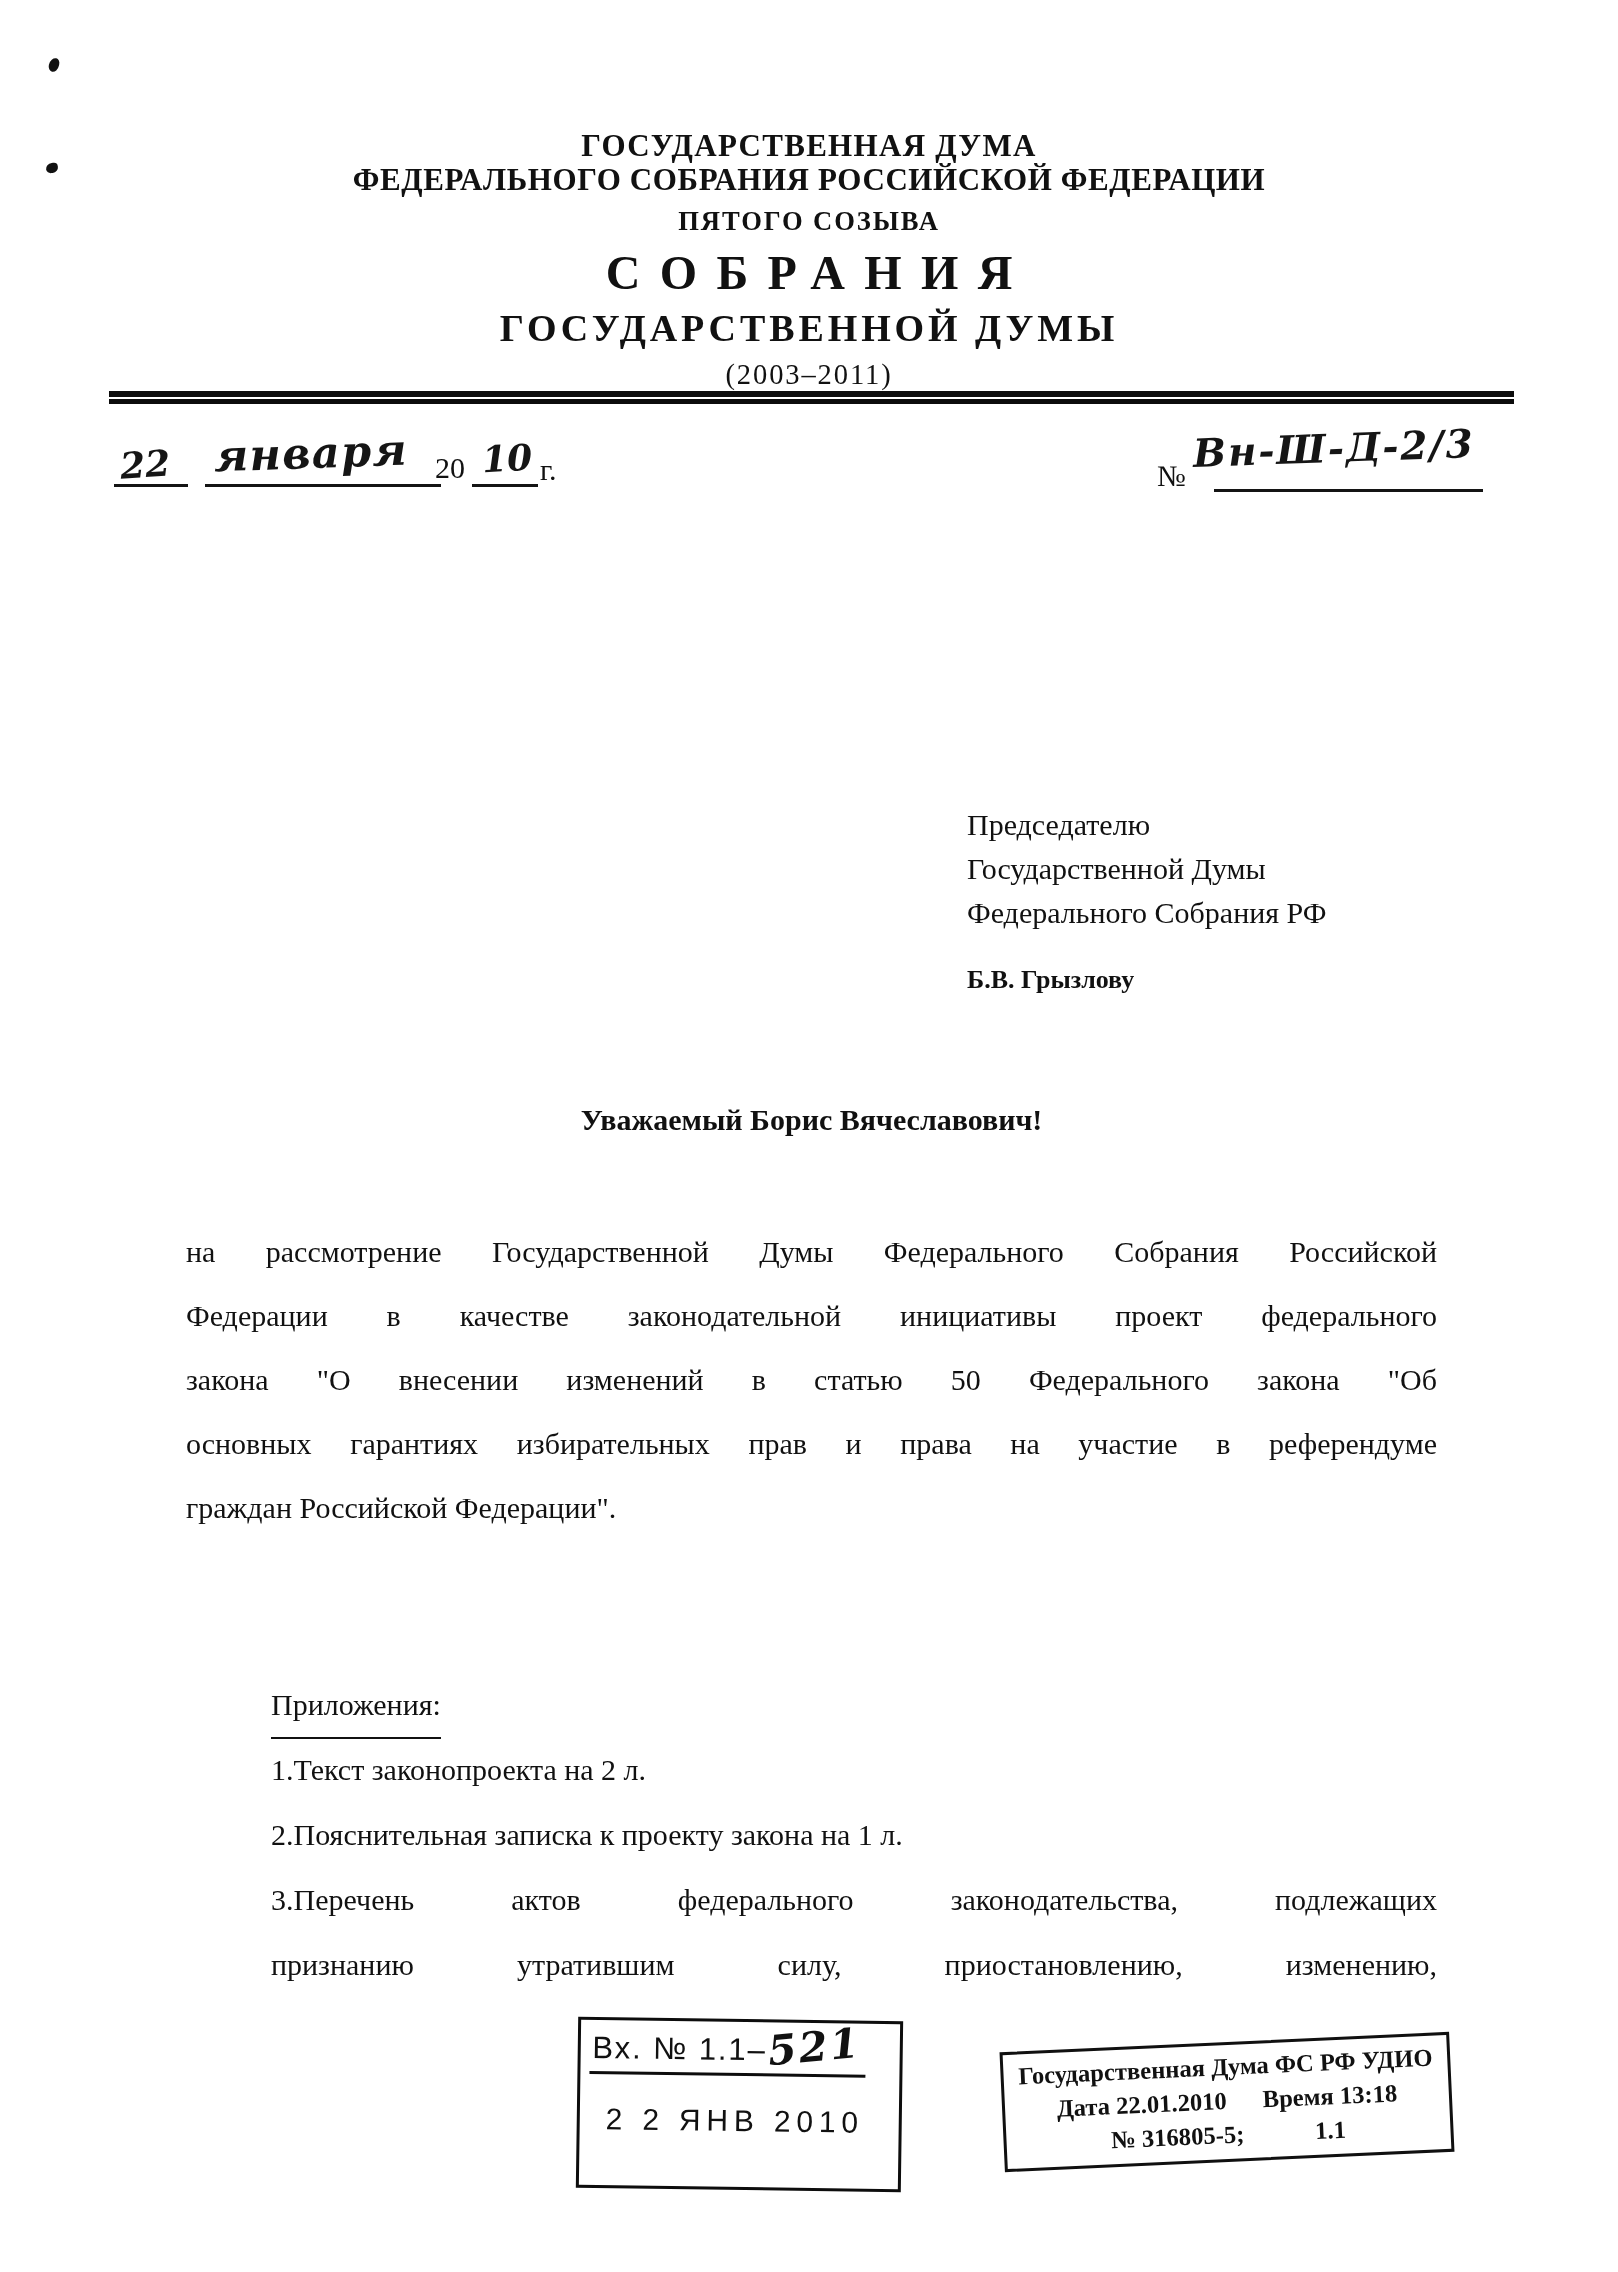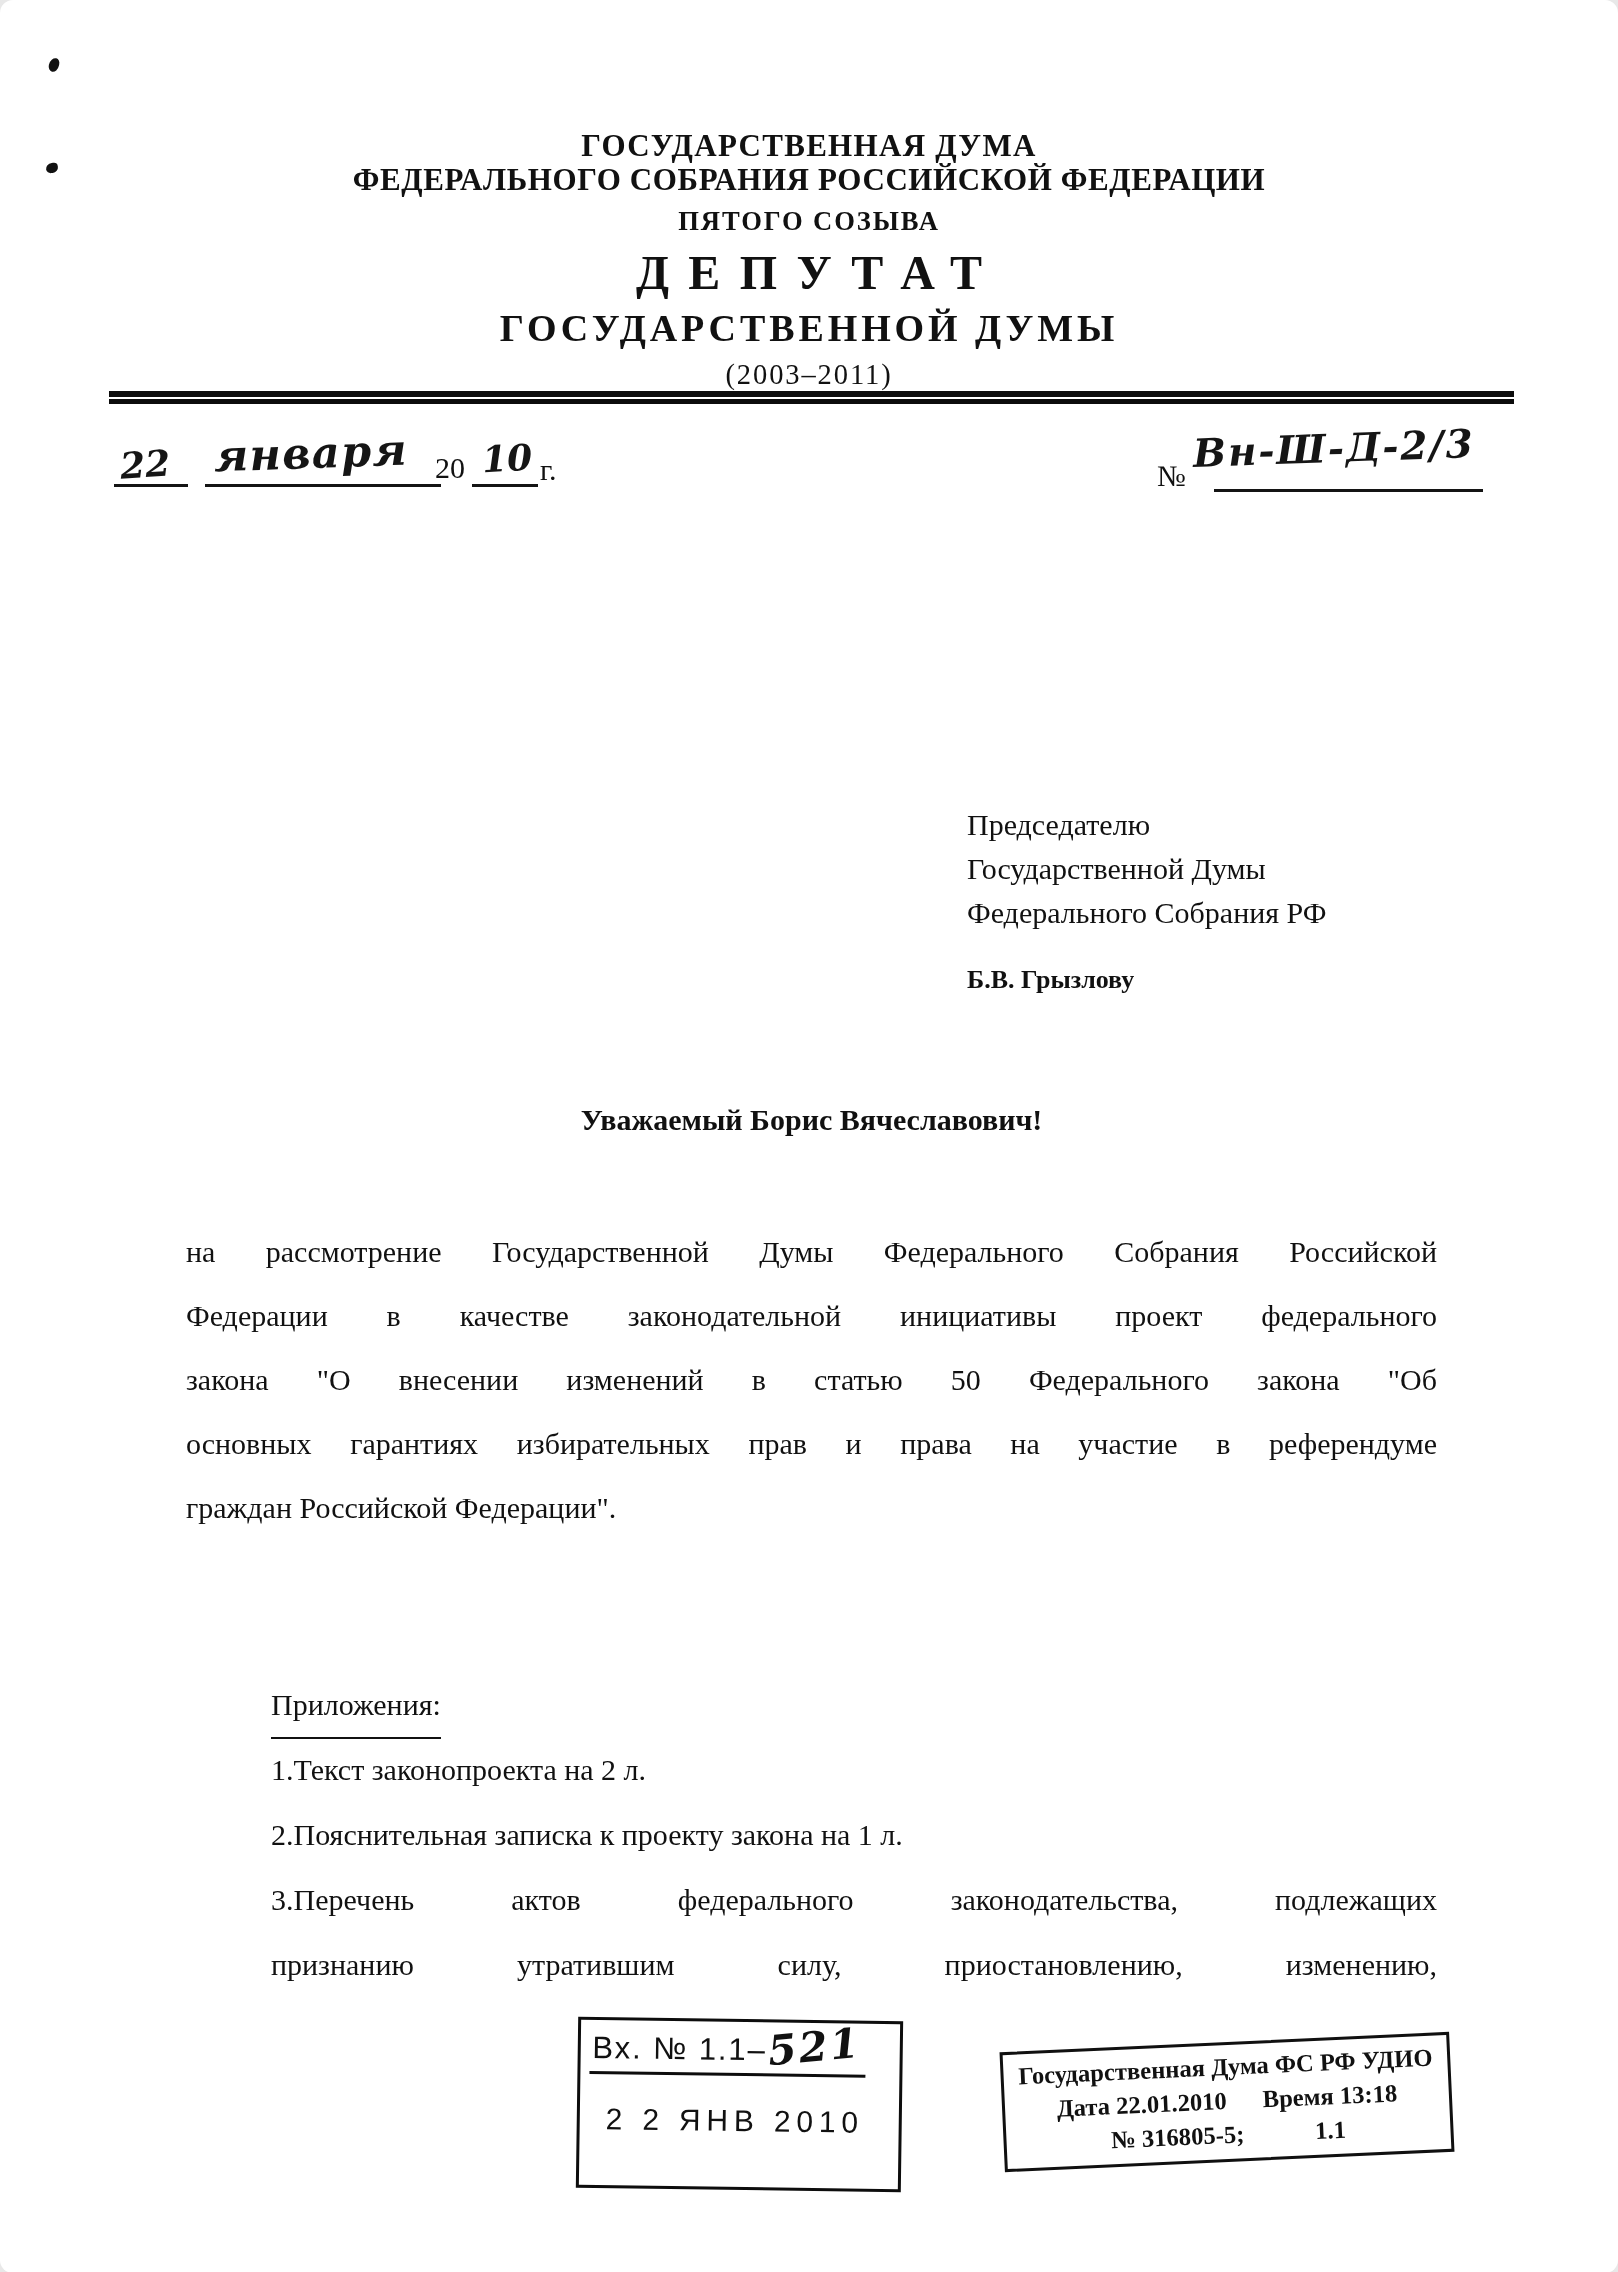--- a/index.html
+++ b/index.html
@@ -1,19 +1,19 @@
 <!DOCTYPE html>
 <html style="font-size:10.4px"><head>
 <meta charset="utf-8">
 <style>
   html,body{margin:0;padding:0;background:#e8e8e8;}
   .page{
     position:relative;width:1618px;height:2273px;background:#ffffff;
     font-family:"Liberation Serif","DejaVu Serif",serif;color:#111111;
-    overflow:hidden;margin:0 auto;border-radius:13px;
+    overflow:hidden;margin:0 auto;
   }
   .abs{position:absolute;}
   .center{left:0;width:100%;text-align:center;}
   .speck{position:absolute;background:#111;border-radius:60% 40% 55% 45%;}
   .speck1{left:49px;top:58px;width:10.4px;height:13.6px;transform:rotate(12deg);}
   .speck2{left:46px;top:163px;width:11.7px;height:10.4px;transform:rotate(-8deg);}
 
   
   .h-org1{top:128px;font-size:31px;font-weight:700;letter-spacing:1.3px;}
   .h-org2{top:162px;font-size:31px;font-weight:700;letter-spacing:0.6px;}
@@ -87,21 +87,21 @@
 <body>
 
 <div class="page">
 
   <div class="speck speck1"></div>
   <div class="speck speck2"></div>
 
   <div class="abs center h-org1">ГОСУДАРСТВЕННАЯ ДУМА</div>
   <div class="abs center h-org2">ФЕДЕРАЛЬНОГО СОБРАНИЯ РОССИЙСКОЙ ФЕДЕРАЦИИ</div>
   <div class="abs center h-org3">ПЯТОГО СОЗЫВА</div>
-  <div class="abs center h-title">ДЕПУТАТ</div>
+  <div class="abs center h-title">СОБРАНИЯ</div>
   <div class="abs center h-sub">ГОСУДАРСТВЕННОЙ ДУМЫ</div>
   <div class="abs center h-years">(2003–2011)</div>
   <div class="abs rule">
     <div class="r1"></div>
     <div class="r2"></div>
   </div>
 
   <div class="abs hand d-day">22</div>
   <div class="uline u-day"></div>
   <div class="abs hand d-month">января</div>

